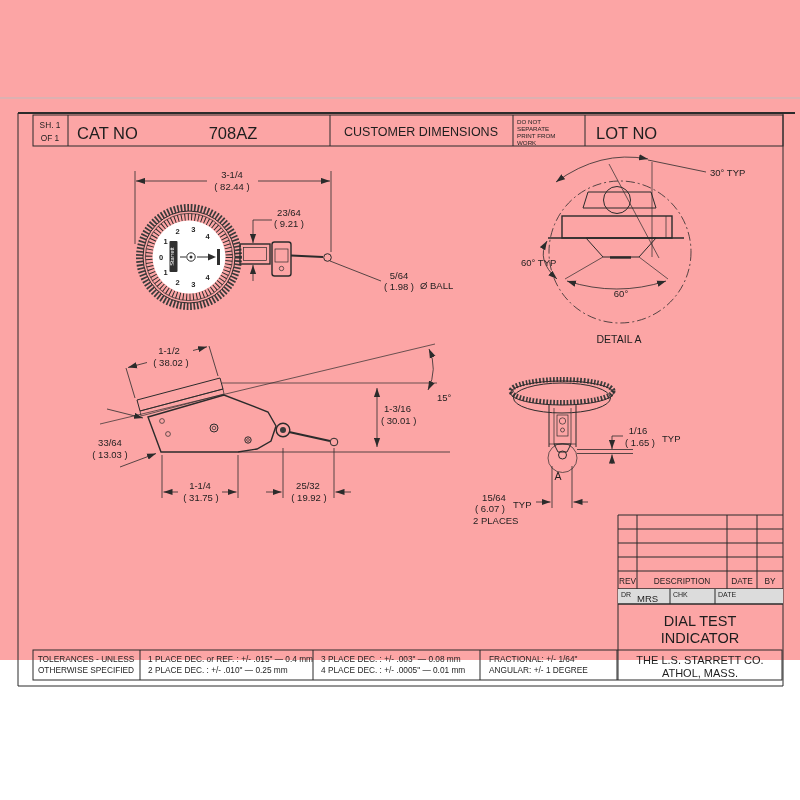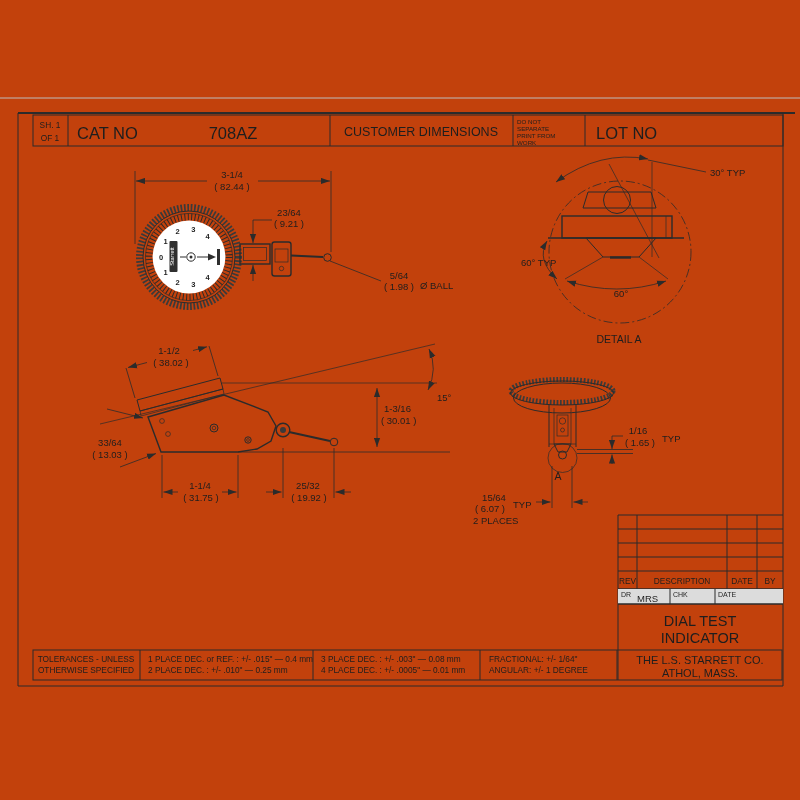--- a/index.html
+++ b/index.html
@@ -1,16 +1,16 @@
 <!DOCTYPE html>
 <html><head>
 <meta charset="utf-8">
 <style>
   html,body{margin:0;padding:0;background:#ffffff;width:800px;height:800px;overflow:hidden;}
-  .sheet{position:relative;width:800px;height:800px;background:#c2410c;}
+  .sheet{position:relative;width:800px;height:660px;background:#fca5a5;}
   svg{position:absolute;left:0;top:0;}
   text{font-family:"Liberation Sans","DejaVu Sans",sans-serif;fill:#1e1e1e;}
   .t6{font-size:6.2px;}
   .t7{font-size:7px;}
   .t75{font-size:7.5px;font-weight:bold;}
   .t8{font-size:8.3px;}
   .t9{font-size:9.5px;}
   .t10{font-size:10.5px;}
   .t11{font-size:11px;}
   .t12{font-size:12.5px;}

